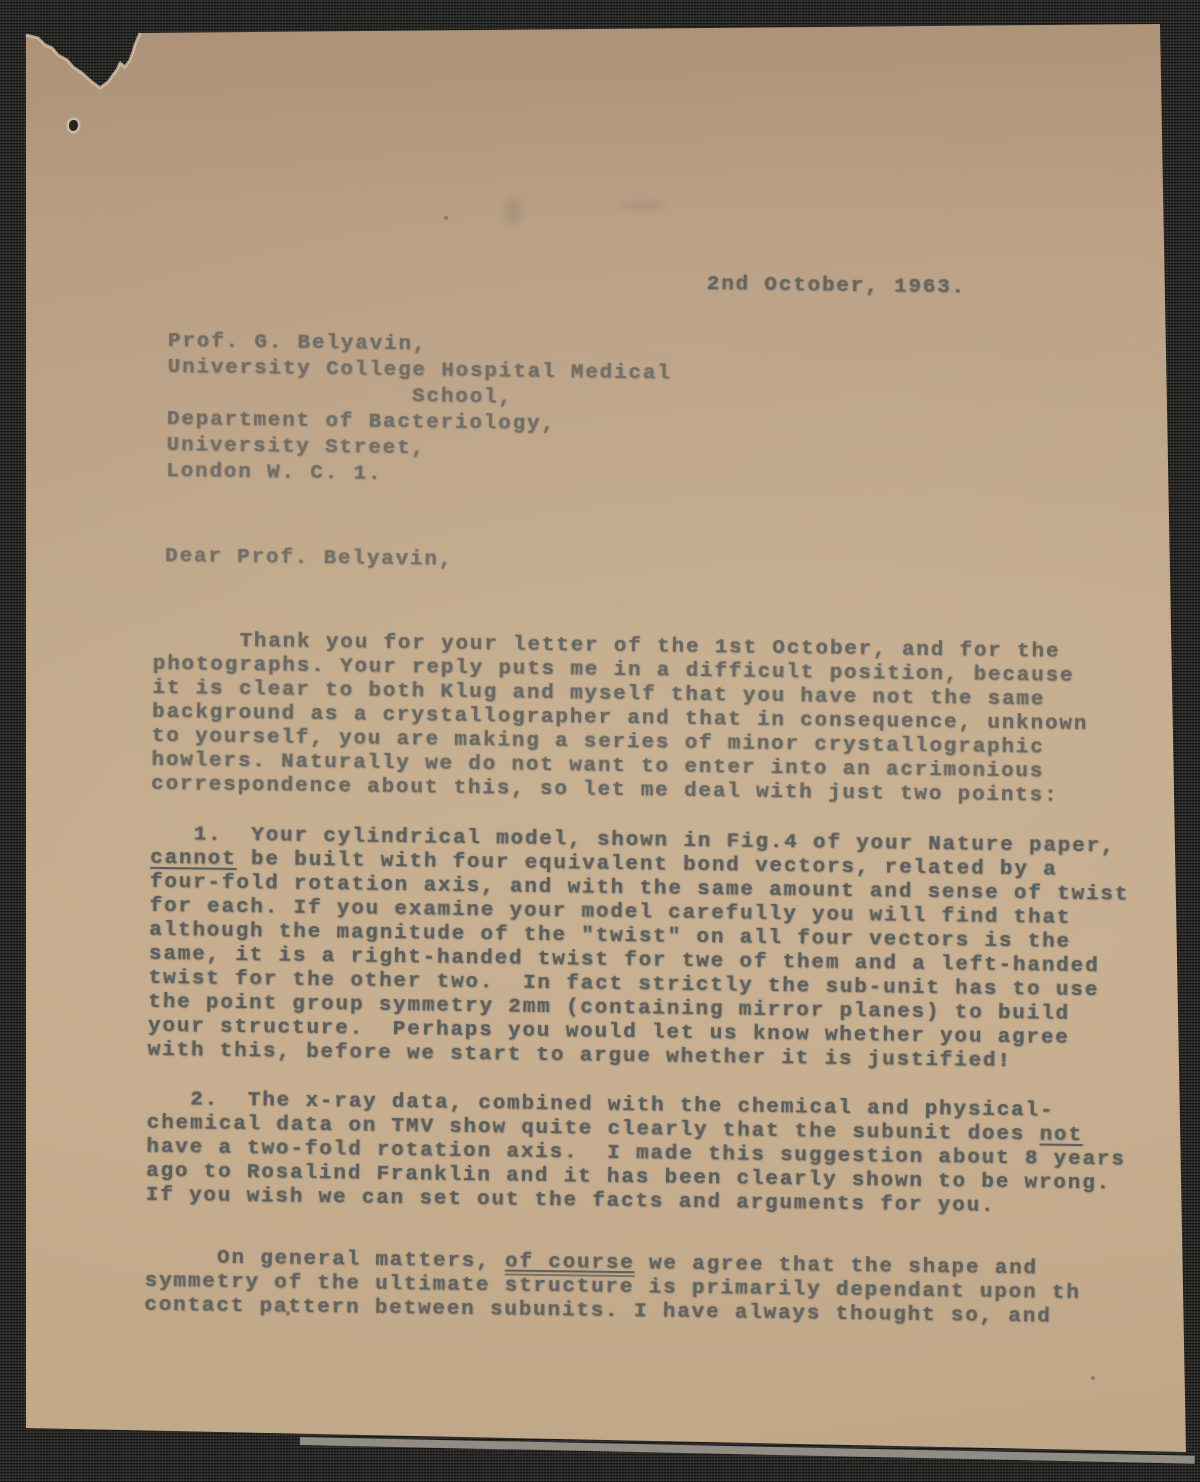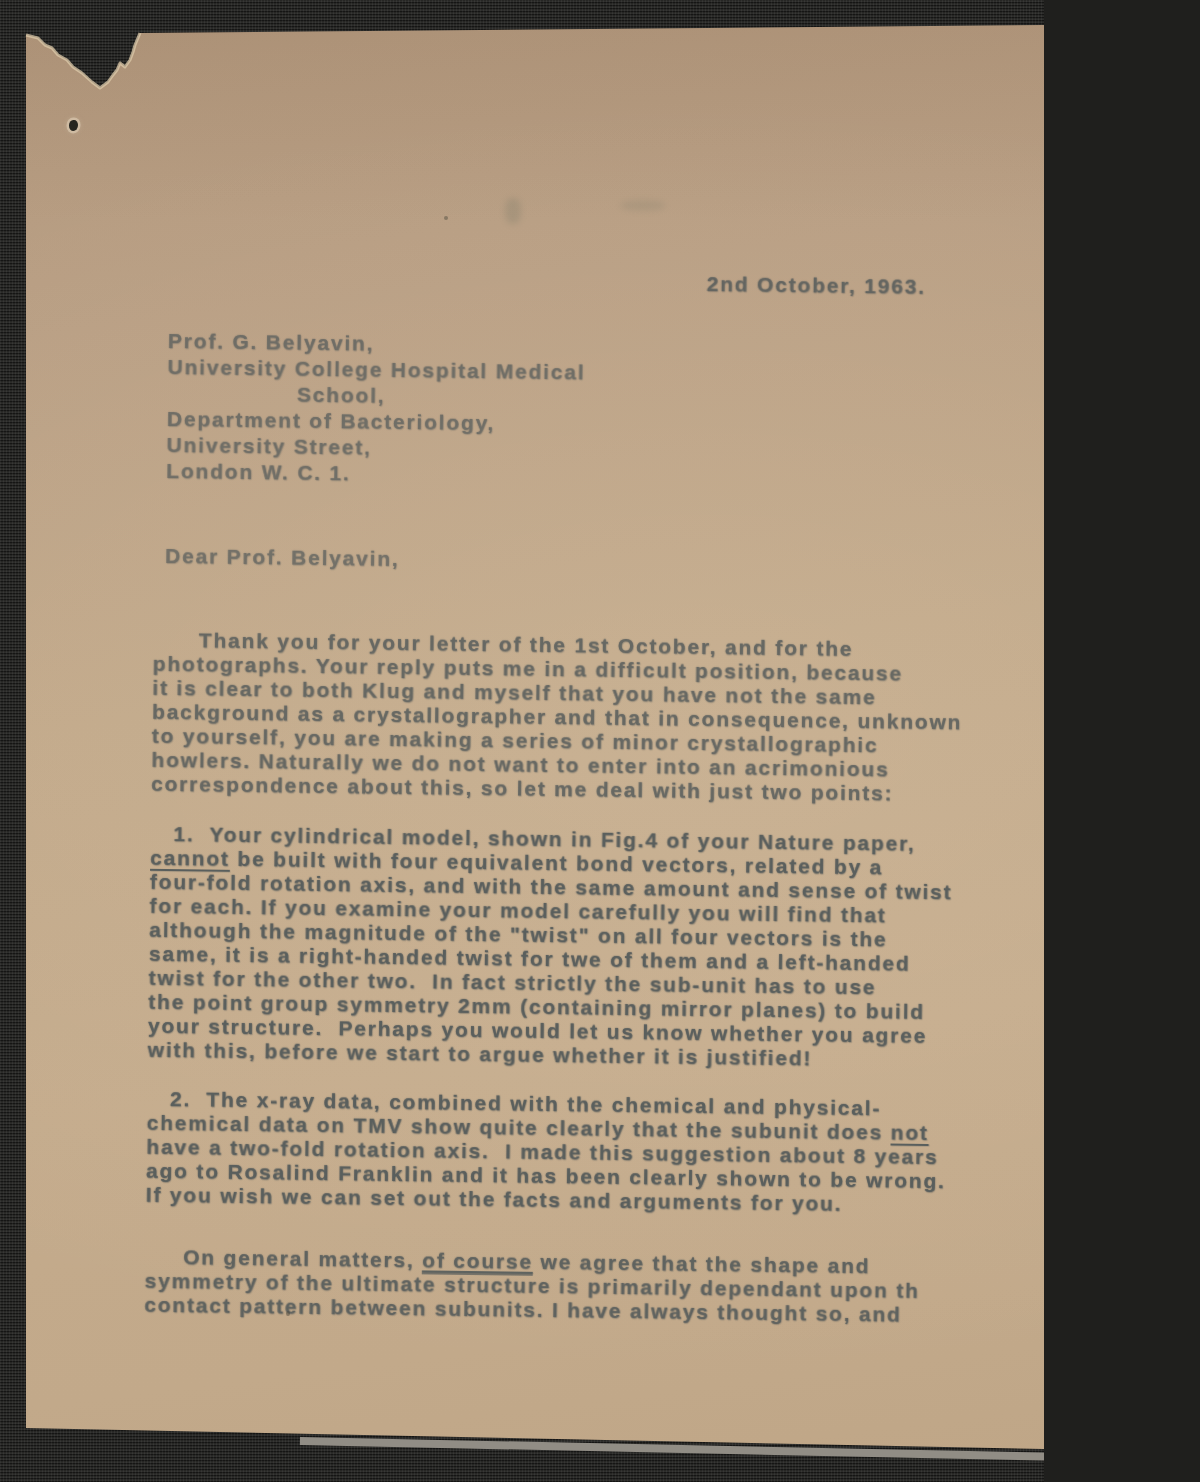--- a/index.html
+++ b/index.html
@@ -1,22 +1,22 @@
 <!DOCTYPE html>
 <html><head>
 <meta charset="utf-8">
 <style>
   html,body{margin:0;padding:0;background:#1f1f1d;}
   .stage{
-    position:relative;width:1044px;height:1482px;overflow:hidden;
+    position:relative;width:1200px;height:1482px;overflow:hidden;
     background-color:#262624;
     background-image:
       repeating-linear-gradient(90deg, rgba(255,255,255,0.05) 0 1px, transparent 1px 3px),
       repeating-linear-gradient(0deg, rgba(0,0,0,0.45) 0 1px, rgba(255,255,255,0.03) 1px 2px, transparent 2px 3px);
-    font-family:Liberation Sans, sans-serif;
+    font-family:Liberation Mono, monospace;
   }
   .under-sheet{
     position:absolute;left:300px;top:1437px;width:895px;height:8px;
     background:#918d85;transform:rotate(1.2deg);transform-origin:0 0;z-index:1;
   }
   .paper{
     position:absolute;left:25px;top:22px;width:1162px;height:1431px;z-index:2;
     background:
       linear-gradient(to bottom, rgba(135,105,80,0.16), rgba(135,105,80,0) 14%),
       radial-gradient(ellipse 140% 60% at 58% 50%, rgba(255,240,215,0.13), transparent 75%),

